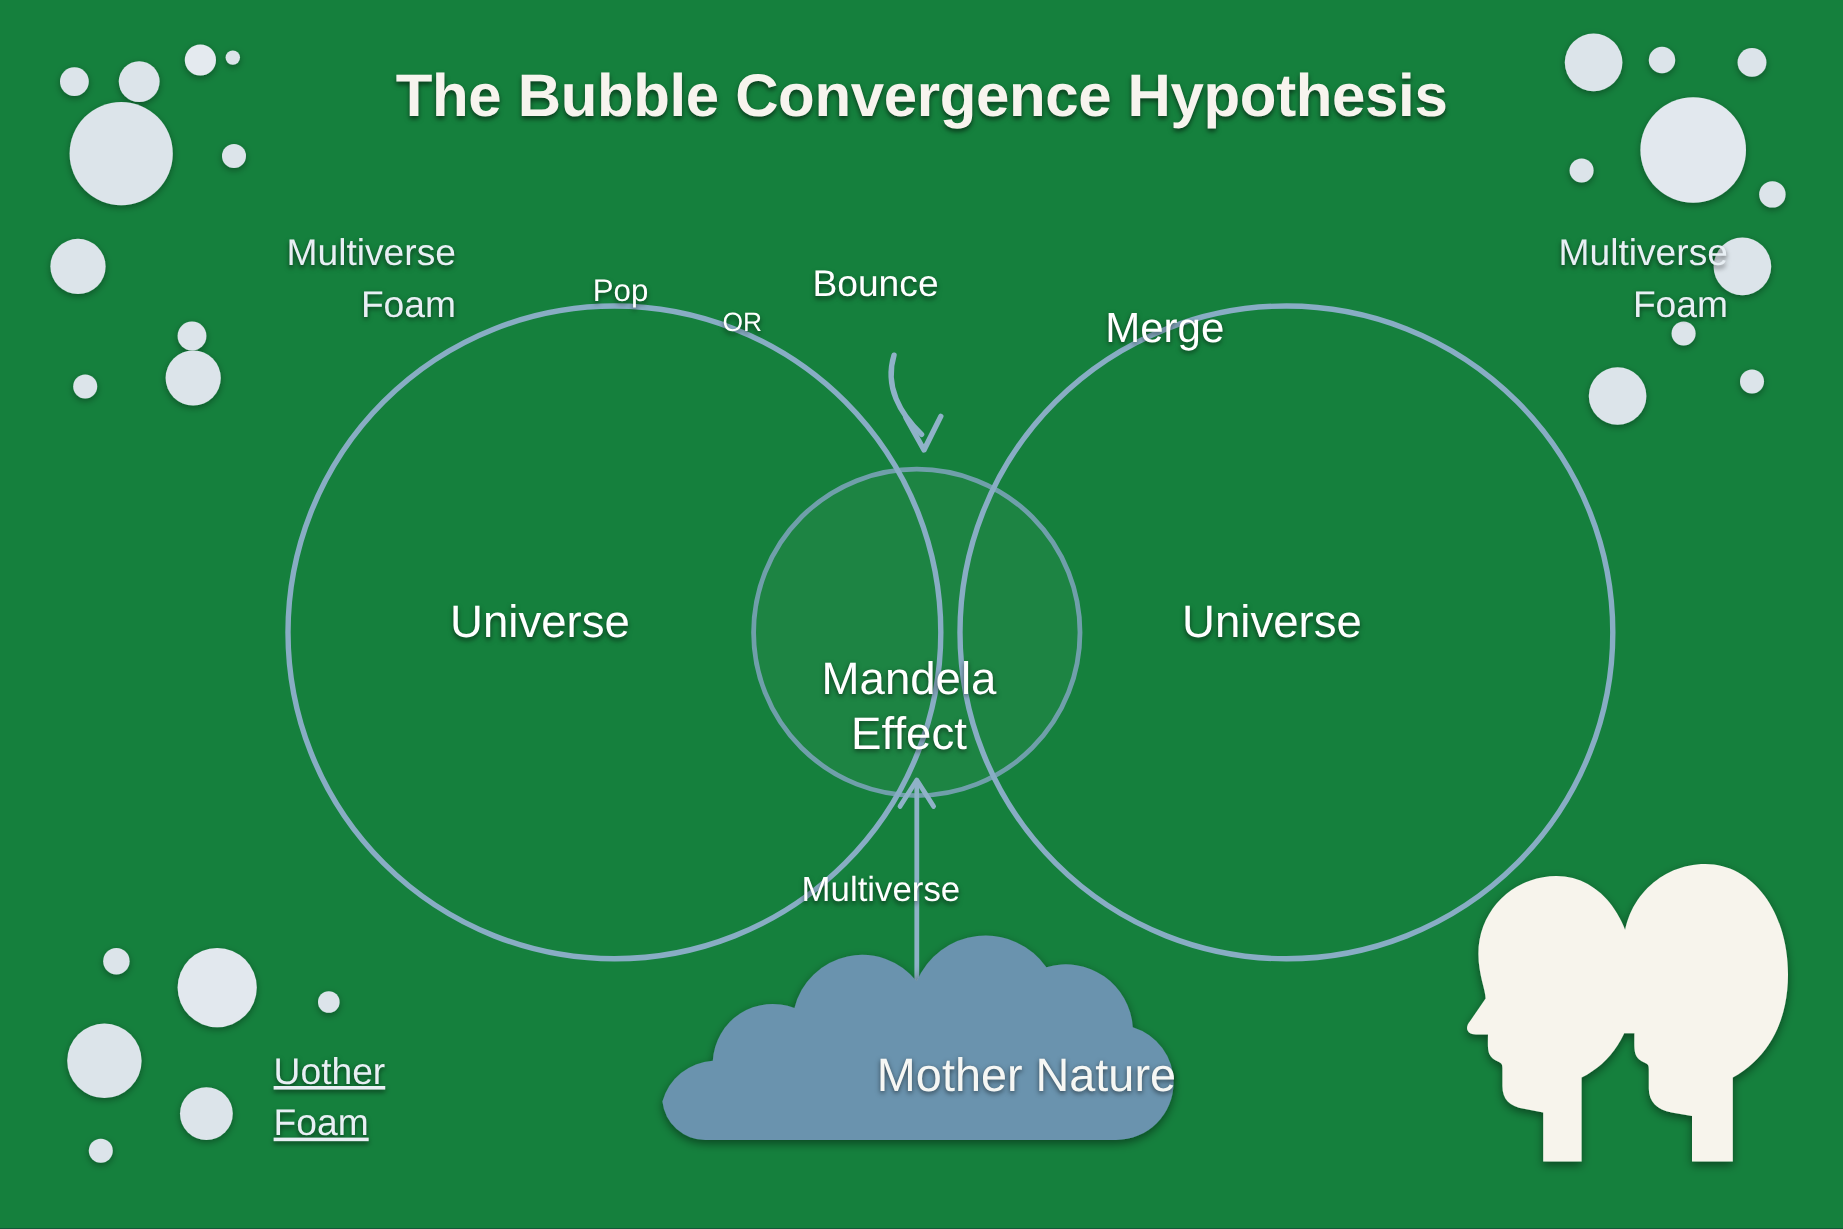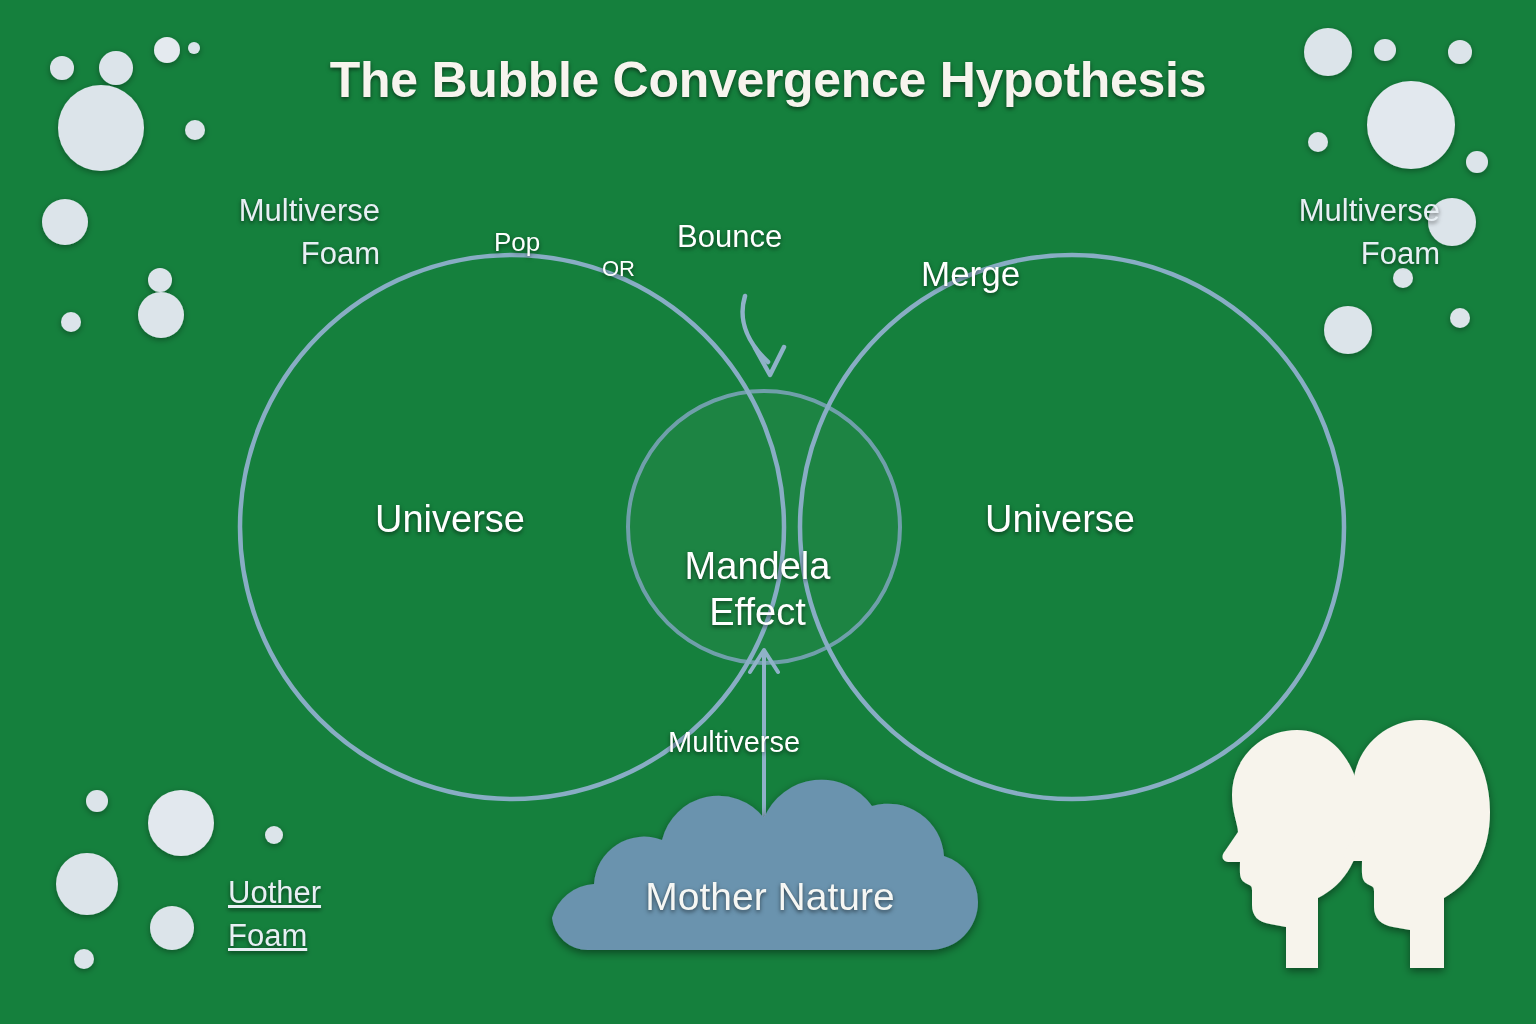--- a/index.html
+++ b/index.html
@@ -69,21 +69,21 @@
     width: 265px;
     text-align: center;
     font-size: 38px;
     line-height: 1.22;
     margin-top: 48px;
   }
   #label-equilibrium { left: 668px; top: 726px; font-size: 29px; }
   #label-mother      {
     left: 560px; top: 875px;
     width: 420px;
-    text-align: center;
+    text-align: right;
     font-size: 39px;
     color: #f6f7f4;
   }
   #label-observers {
     left: 1208px; top: 892px;
     font-size: 31px;
     line-height: 1.38;
     color: #e8eff4;
   }
 </style>

